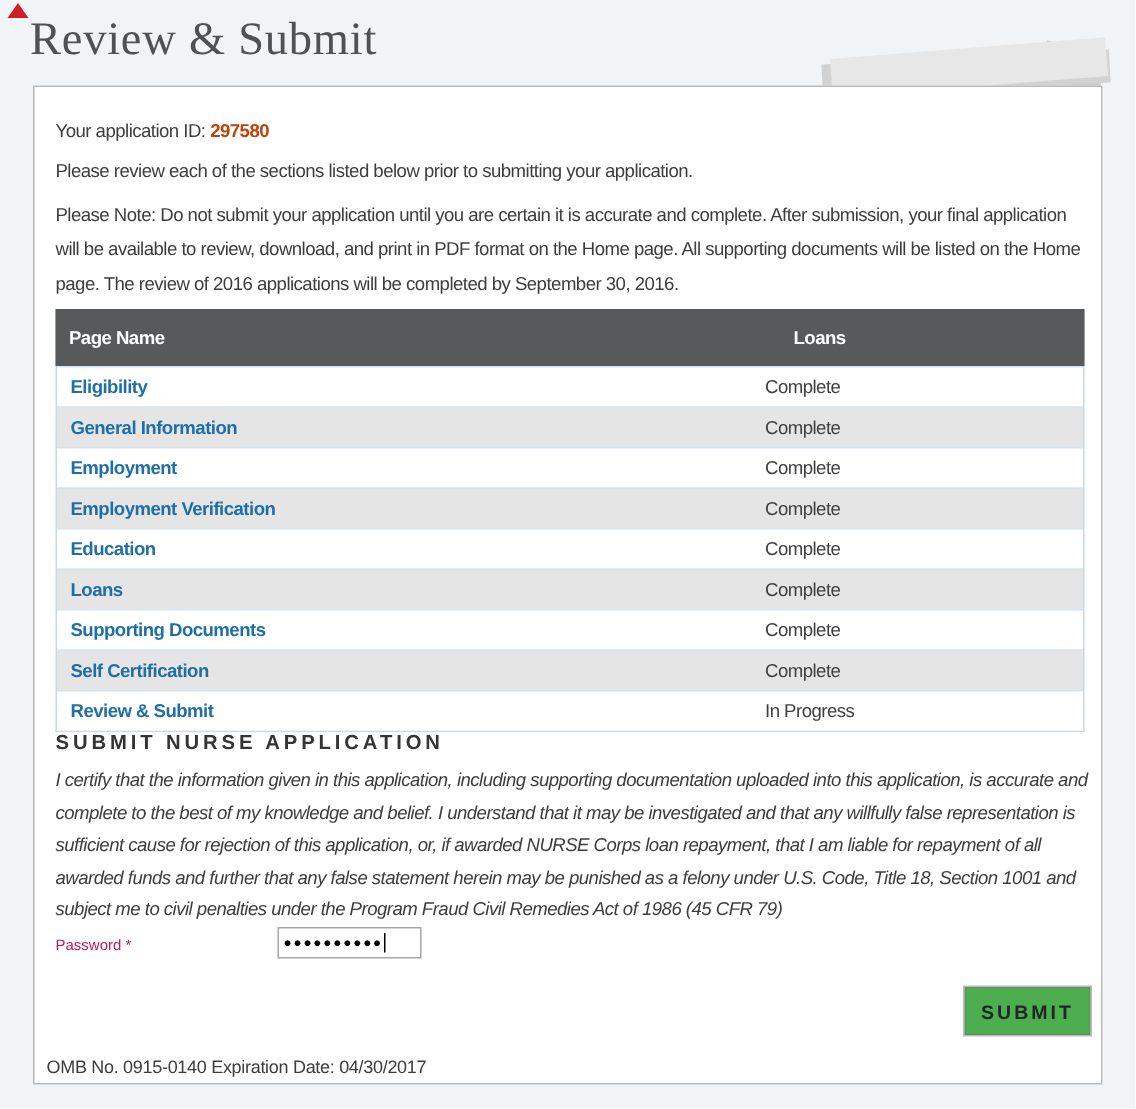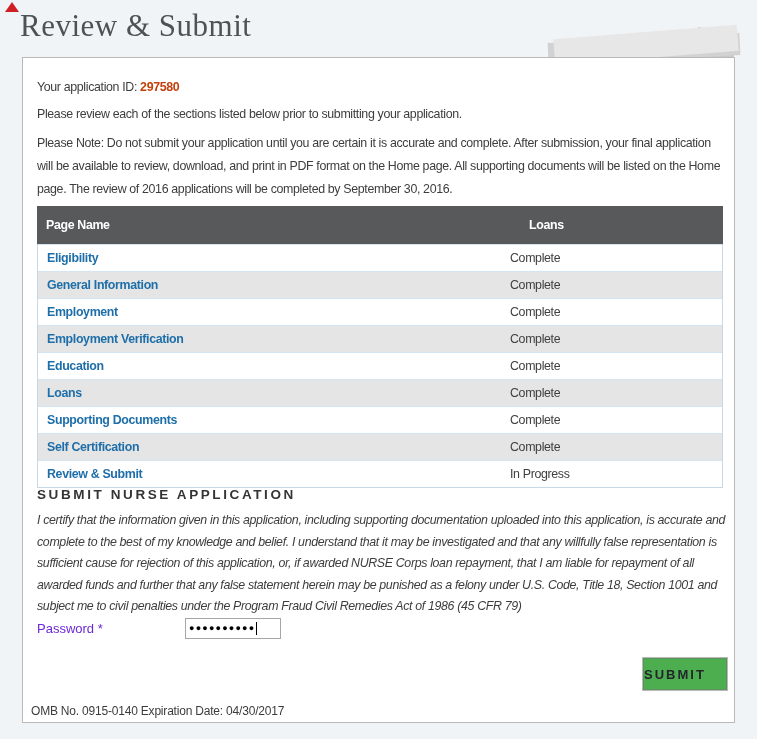--- a/index.html
+++ b/index.html
@@ -88,42 +88,42 @@
     letter-spacing: 2.6px;
   }
   .cert-para {
     position: absolute; left: 14px; top: 452px; width: 690px;
     line-height: 21.6px;
     font-style: italic;
   }
   .password-row { position: absolute; left: 14px; top: 560px; width: 400px; }
   .password-label {
     display: inline-block; width: 148px;
-    font-size: 13px; letter-spacing: 0; color: #6d28d9;
+    font-size: 10px; letter-spacing: 0; color: #be185d;
   }
   .password-input {
     display: inline-flex; align-items: center;
     width: 96px; height: 21px;
     border: 1px solid #a6a6a6; background: #fff;
     padding: 0 3px; vertical-align: middle; cursor: text;
   }
   .password-dots {
     font-size: 9px; letter-spacing: 1.2px; color: #000;
     line-height: 21px; white-space: nowrap;
   }
   .caret { display: inline-block; width: 1px; height: 13px; background: #000; margin-left: 1px; }
 
   .submit-button {
     position: absolute; left: 620px; top: 600px;
     width: 84px; height: 32px;
     background: #4cae4f;
     border: 1px solid #5d915d;
     outline: 1px solid #b9b9b9;
     color: #23272b; font-weight: bold; font-size: 13px;
-    letter-spacing: 2px; text-align: left;
+    letter-spacing: 2px; text-align: center;
     font-family: "Liberation Sans", sans-serif;
     cursor: pointer;
   }
 
   .omb-line {
     position: absolute; left: 8px; top: 646px;
     font-size: 12px; letter-spacing: -0.2px; color: #3c3c3c;
   }
 </style>
 </head>

